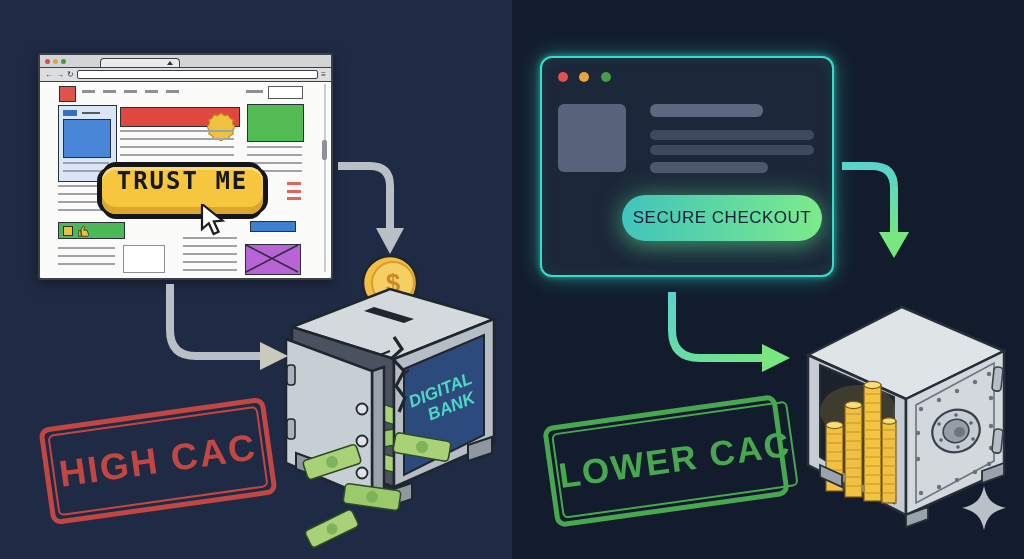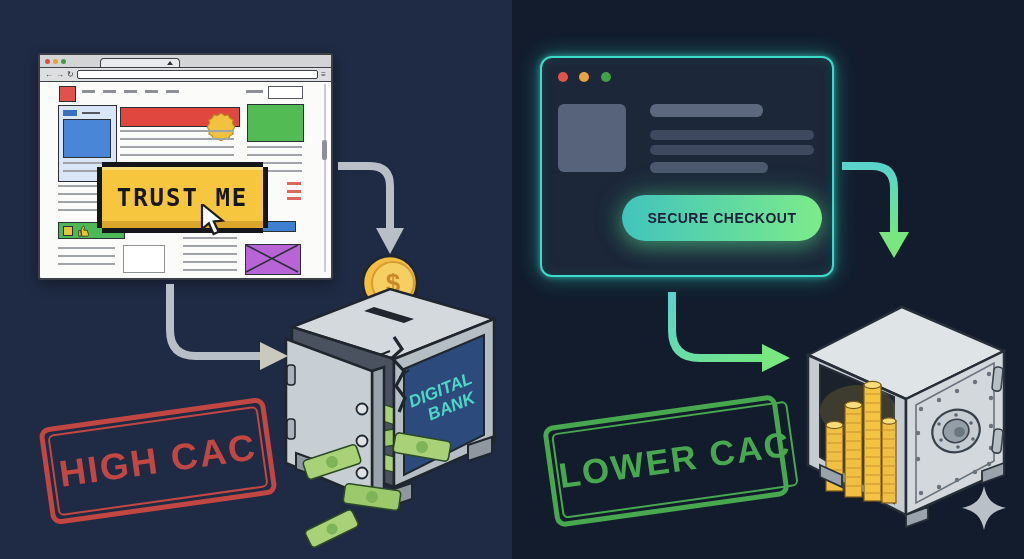--- a/index.html
+++ b/index.html
@@ -40,24 +40,24 @@
   .banner{background:#e0473f;}
   .greenbox{background:#53bb53;}
   .bluebar{background:#3f7fd0;}
   .purplebox{background:#b964d6;}
   .whitebox{background:#fff;border:1.5px solid #8d9196;}
   .engage{background:#4db858;display:flex;align-items:center;gap:4px;padding:0 4px;}
   .engage .ysq{width:8px;height:8px;background:#e8c43c;border:1px solid #2b2f36;}
   .scroll-track{background:#c9cccf;width:2px;}
   .scroll-thumb{background:#8d9196;width:5px;border-radius:2px;}
 
-  .trustbtn{position:absolute;left:62px;top:85px;width:161px;height:61px;
-       background:#f5c63e;display:flex;align-items:center;justify-content:center;
+  .trustbtn{position:absolute;left:62px;top:85px;width:161px;height:47px;
+       background:#f5c63e;display:flex;align-items:flex-start;justify-content:center;
        box-shadow:0 -5px 0 #14161a,0 5px 0 #14161a,-5px 0 0 #14161a,5px 0 0 #14161a,
-                  inset 0 -7px 0 #dba62c,inset 0 3px 0 #f9dc7a;z-index:5;}
+                  inset 0 -7px 0 #dba62c,inset 0 3px 0 #f9dc7a;z-index:5;border-radius:14px;}
   .trustbtn span{font-family:"DejaVu Sans Mono",monospace;font-weight:bold;
        font-size:24px;letter-spacing:2px;color:#17181c;}
   .cursor-svg{position:absolute;left:160px;top:122px;z-index:6;}
 
   
   .stamp{position:absolute;display:flex;align-items:stretch;transform:rotate(-8deg);
        border-radius:10px;padding:3px;opacity:.93;}
   .stamp-inner{flex:1;display:flex;align-items:center;justify-content:center;
        border-radius:6px;font-weight:800;letter-spacing:2px;white-space:nowrap;}
   .stamp-red{left:44px;top:412px;width:212px;height:82px;border:5px solid #cf4a43;}
@@ -76,21 +76,21 @@
   .rimg{position:absolute;left:16px;top:46px;width:68px;height:68px;border-radius:6px;background:#57637a;}
   .rbar{position:absolute;border-radius:6px;}
   .rbar1{left:108px;top:46px;width:113px;height:13px;background:#5c687e;}
   .rbar2{left:108px;top:72px;width:164px;height:10px;background:#3e4960;}
   .rbar3{left:108px;top:87px;width:164px;height:10px;background:#3e4960;}
   .rbar4{left:108px;top:104px;width:118px;height:11px;background:#4c586e;}
   .checkout{position:absolute;left:80px;top:137px;width:200px;height:46px;border-radius:23px;
        background:linear-gradient(90deg,#41c4bd,#7deb8a);
        display:flex;align-items:center;justify-content:center;
        box-shadow:0 6px 20px rgba(90,230,150,.35),0 0 28px rgba(90,230,150,.35);}
-  .checkout span{font-weight:700;font-size:14px;letter-spacing:.5px;color:#15203a;}
+  .checkout span{font-weight:400;font-size:17px;letter-spacing:.5px;color:#15203a;}
 
   .overlay{position:absolute;left:0;top:0;pointer-events:none;}
   svg{display:block;}
 </style>
 </head>
 <body>
 
 <div class="stage">
   <div class="half half-left"></div>
   <div class="half half-right"></div>

